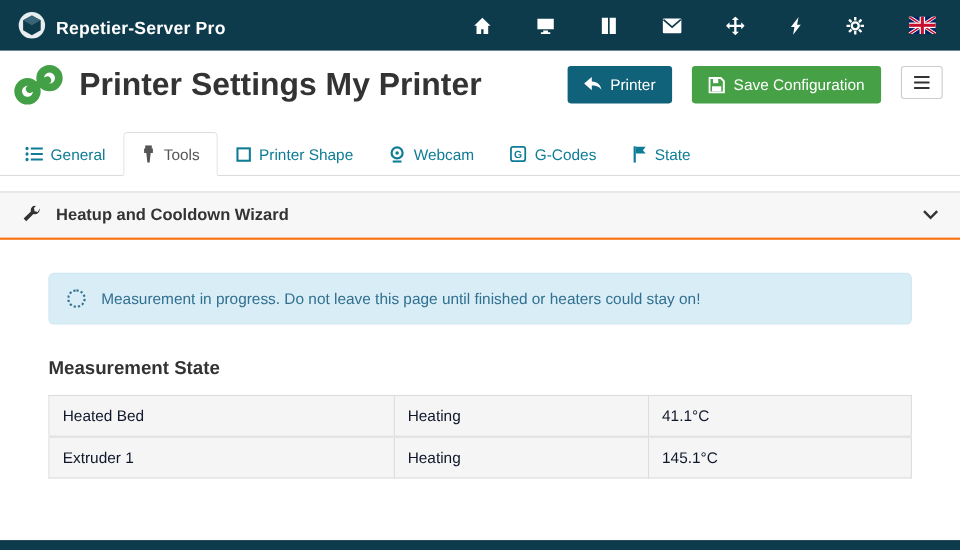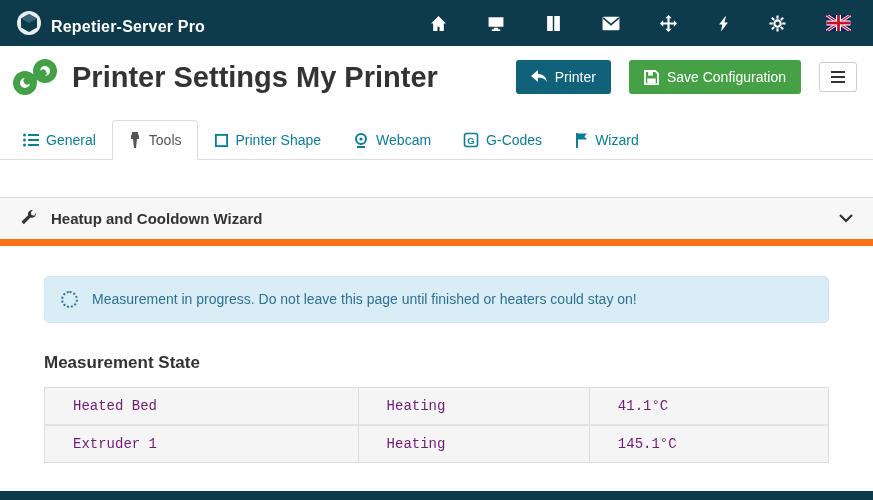--- a/index.html
+++ b/index.html
@@ -24,21 +24,21 @@
   .topnav { margin-left: auto; display: flex; align-items: center; gap: 40px; padding-right: 6px; }
   .topnav .nav-ico { display: inline-flex; align-items: center; cursor: pointer; }
   
   .titlerow {
     display: flex;
     align-items: center;
     padding: 10px 16px 8px 12px;
     gap: 14px;
   }
   .page-title { font-size: 29px; font-weight: 600; color: #333; white-space: nowrap; }
-  .title-actions { margin-left: auto; display: flex; align-items: center; gap: 18px; }
+  .title-actions { margin-left: auto; display: flex; align-items: flex-start; gap: 18px; }
   .btn {
     border: none;
     border-radius: 3px;
     color: #fff;
     font-size: 14px;
     font-family: "Liberation Sans", sans-serif;
     padding: 9px 15px;
     display: inline-flex;
     align-items: center;
     gap: 8px;
@@ -77,24 +77,24 @@
   }
   .tab.active {
     background: #fff;
     border-color: #ddd;
     border-bottom-color: #fff;
     color: #555;
     cursor: default;
   }
   
   .panel-header {
-    margin-top: 37px;
+    margin-top: 14px;
     background: #f7f7f7;
     border-top: 1px solid #ddd;
-    border-bottom: 7px solid #f97316;
+    border-bottom: 2px solid #f97316;
     padding: 12px 20px;
     display: flex;
     align-items: center;
     gap: 14px;
     cursor: pointer;
   }
   .panel-title { font-size: 15px; font-weight: bold; color: #333; }
   .panel-chevron { margin-left: auto; display: inline-flex; }
   .panel-body { padding: 30px 44px 40px 44px; }
   
@@ -119,23 +119,22 @@
   
   .section-title { font-size: 17px; font-weight: bold; color: #333; margin: 30px 0 14px 0; }
   table.state-table {
     width: 100%;
     border-collapse: collapse;
     font-size: 14px;
   }
   table.state-table td {
     background: #f5f5f5;
     border: 1px solid #ddd;
-    padding: 10px 28px;
-    color: #701a75;
-    font-family: Liberation Mono, monospace;
+    padding: 10px 12px;
+    color: #0f172a;
   }
   table.state-table tr + tr td { border-top: 2px solid #e2e2e2; }
   .col-device { width: 40%; }
   .col-state  { width: 29.5%; }
   .col-temp   { width: 30.5%; }
   
   .footerbar {
     position: absolute;
     left: 0; bottom: 0;
     width: 100%; height: 9px;
@@ -315,21 +314,21 @@
     </span>
     <span>G-Codes</span>
   </div>
   <div class="tab">
     <span>
       <svg width="14" height="16" viewBox="0 0 14 16">
           <path d="M3 1v15" stroke="currentColor" stroke-width="2"></path>
           <path d="M4 1.5h9l-2.5 3L13 7.5H4z" fill="currentColor"></path>
         </svg>
     </span>
-    <span>Wizard</span>
+    <span>State</span>
   </div>
 </div>
 
 <div class="panel">
   <div class="panel-header">
     <span>
       <svg width="17" height="17" viewBox="0 0 16 16">
           <path fill="#333" d="M15 2.5a4 4 0 0 1-5.2 4.6L3.6 13.3 1.4 11 7.6 4.9A4 4 0 0 1 12.2 0l-2 2 .6 2.8 2.8.6z"></path>
         </svg>
     </span>

